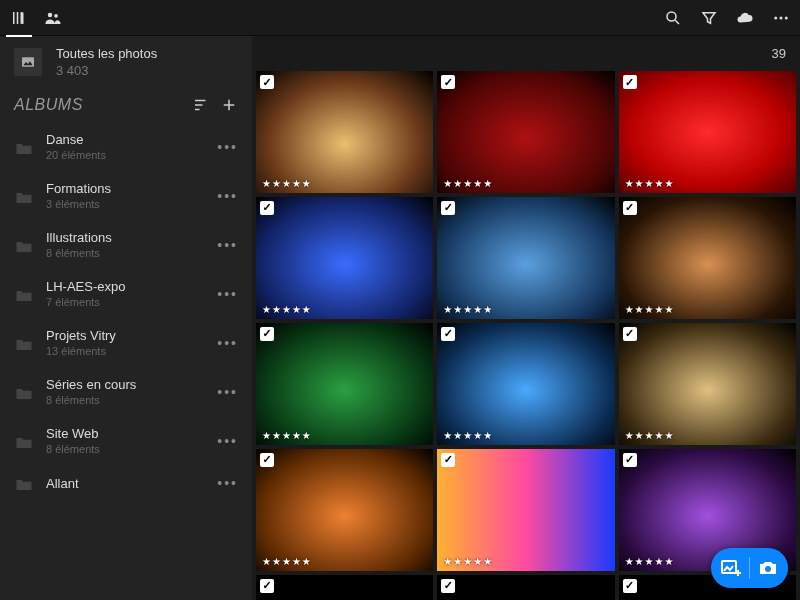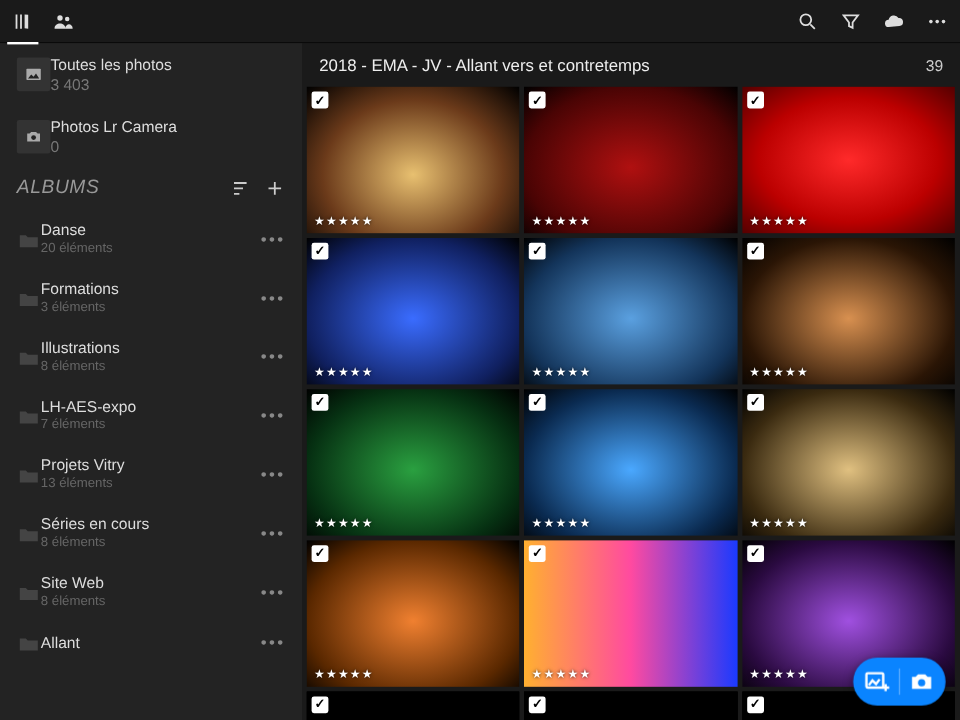--- a/index.html
+++ b/index.html
@@ -7,30 +7,30 @@
   .app { display:flex; flex-direction:column; width:800px; height:600px; }
   .topbar { height:36px; background:#1a1a1a; display:flex; align-items:center; padding:0 10px; border-bottom:1px solid #0a0a0a; }
   .topbar .left { display:flex; gap:16px; align-items:center; }
   .topbar .right { margin-left:auto; display:flex; gap:18px; align-items:center; }
   .tab-underline { position:relative; }
   .tab-underline.active::after { content:""; position:absolute; left:-4px; right:-4px; bottom:-10px; height:2px; background:#fff; }
   .icon { width:18px; height:18px; display:inline-flex; align-items:center; justify-content:center; color:#ddd; }
   .icon svg { width:100%; height:100%; }
   .body { flex:1; display:flex; min-height:0; }
   .sidebar { width:252px; background:#232323; display:flex; flex-direction:column; overflow:hidden; }
-  .lib-item { display:flex; align-items:center; padding:10px 14px; cursor:pointer; }
+  .lib-item { display:flex; align-items:center; gap:14px; padding:10px 14px; cursor:pointer; }
   .lib-icon { width:28px; height:28px; background:#333; border-radius:2px; display:flex; align-items:center; justify-content:center; color:#aaa; }
   .lib-icon svg { width:16px; height:16px; }
   .lib-text .t1 { font-size:13px; color:#ddd; }
   .lib-text .t2 { font-size:13px; color:#777; margin-top:2px; }
   .albums-hdr { display:flex; align-items:flex-end; padding:8px 14px; color:#999; font-size:16px; letter-spacing:0.5px;font-style:italic; }
   .albums-hdr .spacer { flex:1; }
   .albums-hdr .hicon { width:18px; height:18px; margin-left:10px; color:#ccc; cursor:pointer; }
   .albums { flex:1; overflow-y:auto; }
-  .album-row { display:flex; align-items:center; padding:10px 14px; cursor:pointer; }
+  .album-row { display:flex; align-items:center; gap:12px; padding:10px 14px; cursor:pointer; }
   .folder-ico { width:20px; height:16px; color:#444; }
   .album-txt .a1 { font-size:13px; color:#ddd; }
   .album-txt .a2 { font-size:11px; color:#666; margin-top:2px; }
   .album-row .dots { margin-left:auto; color:#888; font-size:14px; letter-spacing:2px; cursor:pointer; }
   .main { flex:1; background:#1a1a1a; display:flex; flex-direction:column; min-width:0; }
   .main-hdr { display:flex; align-items:center; padding:10px 14px 6px; }
   .main-hdr .title { font-size:14px; color:#eee; font-weight:500; }
   .main-hdr .count { margin-left:auto; font-size:13px; color:#ccc; }
   .grid { flex:1; overflow:auto; padding:4px 4px 0; display:grid; grid-template-columns:repeat(3,1fr); gap:4px; align-content:start; }
   .thumb { position:relative; aspect-ratio: 16/11; background:#000; background-size:cover; background-position:center; }
@@ -113,32 +113,20 @@
               <rect x="3" y="5" width="18" height="14" rx="1"></rect>
               <path fill="#232323" d="M5 17l4-5 3 3 3-4 4 6z"></path>
             </svg>
         </div>
         <div class="lib-text">
           <div class="t1">Toutes les photos</div>
           <div class="t2">3 403</div>
         </div>
       </div>
 
-      <div class="lib-item">
-        <div class="lib-icon">
-          <svg viewBox="0 0 24 24" fill="currentColor">
-              <path d="M4 8h3l2-2h6l2 2h3v10H4z"></path>
-              <circle cx="12" cy="13" r="3" fill="#232323"></circle>
-            </svg>
-        </div>
-        <div class="lib-text">
-          <div class="t1">Photos Lr Camera</div>
-          <div class="t2">0</div>
-        </div>
-      </div>
 
 
       <div class="albums-hdr">
         <span>ALBUMS</span>
         <span class="spacer"></span>
         <span class="hicon">
           <svg viewBox="0 0 24 24" fill="none" stroke="currentColor" stroke-width="2">
               <path d="M4 6h14M4 12h10M4 18h6"></path>
             </svg>
         </span>
@@ -227,21 +215,20 @@
             <span class="album-txt">
               <div class="a1">Allant</div>
             </span>
             <span class="dots">•••</span>
           </div>
         </div>
     </div>
 
     <div class="main" style="position:relative;">
       <div class="main-hdr">
-        <span class="title">2018 - EMA - JV - Allant vers et contretemps</span>
         <span class="count">39</span>
       </div>
       <div class="grid" id="grid">
           <div class="thumb bg0">
             <span class="chk"></span>
             <span class="stars">★★★★★</span>
           </div>
           <div class="thumb bg1">
             <span class="chk"></span>
             <span class="stars">★★★★★</span>

